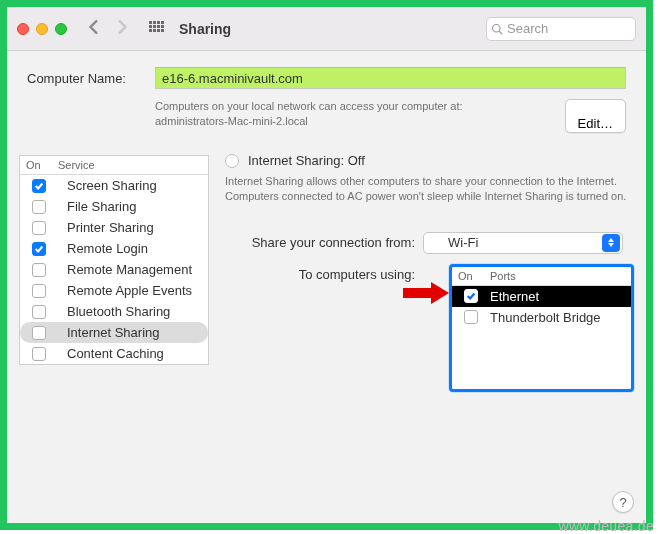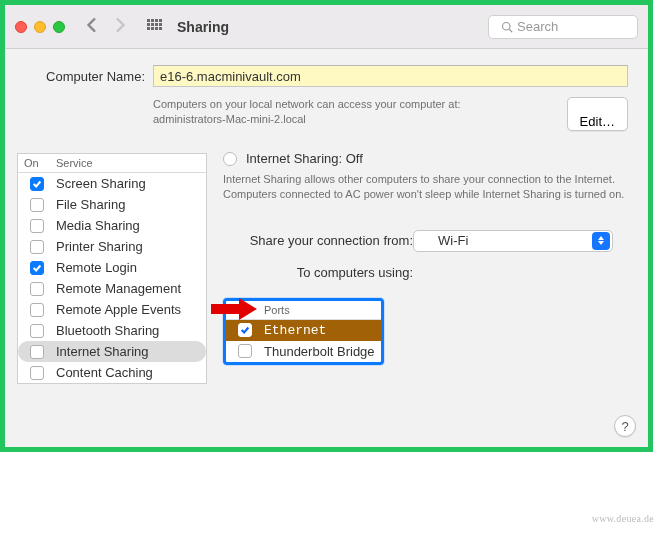--- a/index.html
+++ b/index.html
@@ -7,22 +7,22 @@
     font-family: -apple-system, "Helvetica Neue", Helvetica, Arial, sans-serif;
     font-size: 13px;
     color: #333;
     background: #fff;
     width: 658px;
     height: 534px;
     position: relative;
   }
   .window {
     width: 653px;
-    height: 452px;
-    border: 5px solid #22c55e;
+    height: 530px;
+    border: 7px solid #22c55e;
     background: #f2f2f2;
     position: relative;
     overflow: hidden;
   }
   
   .titlebar {
     height: 44px;
     display: flex;
     align-items: center;
     padding: 0 10px;
@@ -41,36 +41,36 @@
     display: grid; grid-template-columns: repeat(4,3px); grid-auto-rows: 3px;
     gap: 1px; margin-right: 14px;
   }
   .grid-icon span { background: #6a6a6a; }
   .title { font-weight: 600; font-size: 14px; color: #3c3c3c; }
   .search-wrap { margin-left: auto; }
   .search {
     width: 150px; height: 24px;
     background: #fff; border: 1px solid #d0d0d0;
     border-radius: 5px;
-    display: flex; align-items: center; padding: 0 12px;
+    display: flex; align-items: center; padding: 0 4px;
     color: #999;
   }
   .search svg { width: 12px; height: 12px; margin-right: 4px; stroke: #999; }
 
   
   .name-row {
     display: flex; align-items: center;
     padding: 16px 20px 6px 20px;
     gap: 8px;
   }
-  .name-label { width: 120px; text-align: right; }
+  .name-label { width: 120px; }
   .name-input {
     flex: 1; height: 22px;
     border: 1px solid #c7c7c7; border-top-color: #b8b8b8;
-    background: #fef9c3; border-radius: 0;
+    background: #bef264; border-radius: 0;
     padding: 0 6px; font-size: 13px; color: #333;
   }
   .sub-row {
     display: flex; align-items: flex-start;
     padding: 4px 20px 14px 20px;
     gap: 8px;
   }
   .sub-row .spacer { width: 120px; }
   .sub-text { flex: 1; font-size: 11px; color: #707070; line-height: 1.35; }
   .edit-btn {
@@ -90,21 +90,21 @@
     background: #fff;
     margin-top: 8px;
   }
   .services-header {
     display: flex; font-size: 11px; color: #666;
     border-bottom: 1px solid #d9d9d9; padding: 3px 6px;
     gap: 6px;
   }
   .services-header .col-on { width: 26px; }
   .svc-row {
-    display: flex; align-items: center; gap: 6px;
+    display: flex; align-items: center; gap: 15px;
     padding: 3px 6px; font-size: 13px;
   }
   .svc-row .cb-wrap { width: 26px; display: flex; justify-content: center; }
   .svc-row.selected { background: #dcdcdc; border-radius: 10px; }
   .cb {
     width: 14px; height: 14px; border: 1px solid #b0b0b0;
     border-radius: 3px; background: #fff; display: inline-flex;
     align-items: center; justify-content: center;
   }
   .cb.checked { background: #0a7aff; border-color: #0a7aff; }
@@ -113,21 +113,21 @@
   
   .detail { flex: 1; padding-top: 6px; }
   .detail-title-row { display: flex; align-items: center; gap: 9px; margin-bottom: 6px; }
   .radio-glyph {
     width: 14px; height: 14px; border: 1px solid #bcbcbc;
     border-radius: 50%; background: #fff;
   }
   .detail-title { font-size: 13px; color: #333; }
   .detail-desc { font-size: 11px; color: #707070; line-height: 1.4; margin-bottom: 27px; }
 
-  .form-row { display: flex; align-items: center; margin-bottom: 10px; }
+  .form-row { display: flex; align-items: center; gap: 8px; margin-bottom: 10px; }
   .form-label { width: 190px; text-align: right; font-size: 13px; }
   .select {
     flex: 1; height: 22px; background: #fff;
     border: 1px solid #c7c7c7; border-radius: 5px;
     display: flex; align-items: center; justify-content: space-between;
     padding: 0 2px 0 24px; font-size: 13px;
     max-width: 200px;
   }
   .select .caret {
     width: 18px; height: 18px; background: #1676ff;
@@ -138,21 +138,20 @@
     content: ""; width: 0; height: 0;
     border-left: 3px solid transparent; border-right: 3px solid transparent;
   }
   .select .caret::before { border-bottom: 4px solid #fff; }
   .select .caret::after  { border-top: 4px solid #fff; }
 
   
   .ports-wrap {
     display: flex; align-items: flex-start;
     margin-top: 2px;
-    flex-direction: column;
   }
   .ports-label { width: 190px; text-align: right; font-size: 13px; padding-top: 3px;}
   .arrow-col { width: 34px; position: relative; padding-top: 18px; }
   .arrow-col svg { width: 46px; height: 22px; position: absolute; top: 18px; left: -12px; }
   .ports {
     flex: 1; border: 3px solid #0a7aff; border-radius: 4px;
     background: #fff; max-width: 210px;
     box-shadow: 0 0 0 1px rgba(10,122,255,.15);
     height: 128px;
     display: flex; flex-direction: column;
@@ -160,39 +159,39 @@
   .ports-header {
     display: flex; font-size: 11px; color: #666;
     border-bottom: 1px solid #ddd; padding: 3px 6px; gap: 6px;
   }
   .ports-header .col-on { width: 26px; }
   .port-row {
     display: flex; align-items: center; gap: 6px;
     padding: 3px 6px; font-size: 13px;
   }
   .port-row .cb-wrap { width: 26px; display: flex; justify-content: center; }
-  .port-row.selected { background: #a16207; color: #fff; font-family: Liberation Mono, monospace; }
+  .port-row.selected { background: #000000; color: #fff; }
   .port-row.selected .cb.checked { background: #fff; border-color: #fff; }
   .port-row.selected .cb.checked svg { stroke: #0a63ff; }
 
   
   .footer {
     position: absolute; bottom: 10px; right: 12px;
   }
   .help-btn {
     width: 22px; height: 22px; border-radius: 50%;
     border: 1px solid #c0c0c0; background: #fff;
     display: flex; align-items: center; justify-content: center;
     font-size: 13px; color: #555;
     box-shadow: 0 1px 1px rgba(0,0,0,.08);
   }
 
   .watermark {
-    position: absolute; bottom: 10px; right: 4px;
-    font-size: 10px; color: #bbb; letter-spacing: .3px; font-family: Liberation Serif, serif;
+    position: absolute; bottom: 0; right: 4px;
+    font-size: 14px; color: #bbb; letter-spacing: .3px;
   }
 </style>
 </head>
 <body>
 
 <div class="window">
 
   <div class="titlebar">
     <div class="traffic-lights">
       <div class="dot red"></div>
@@ -266,26 +265,20 @@
                 </svg>
               </span>
             </span>
             <span>Screen Sharing</span>
           </div>
           <div class="svc-row">
             <span class="cb-wrap">
               <span class="cb"></span>
             </span>
             <span>File Sharing</span>
-          </div>
-          <div class="svc-row">
-            <span class="cb-wrap">
-              <span class="cb"></span>
-            </span>
-            <span>Media Sharing</span>
           </div>
           <div class="svc-row">
             <span class="cb-wrap">
               <span class="cb"></span>
             </span>
             <span>Printer Sharing</span>
           </div>
           <div class="svc-row">
             <span class="cb-wrap">
               <span class="cb checked">

